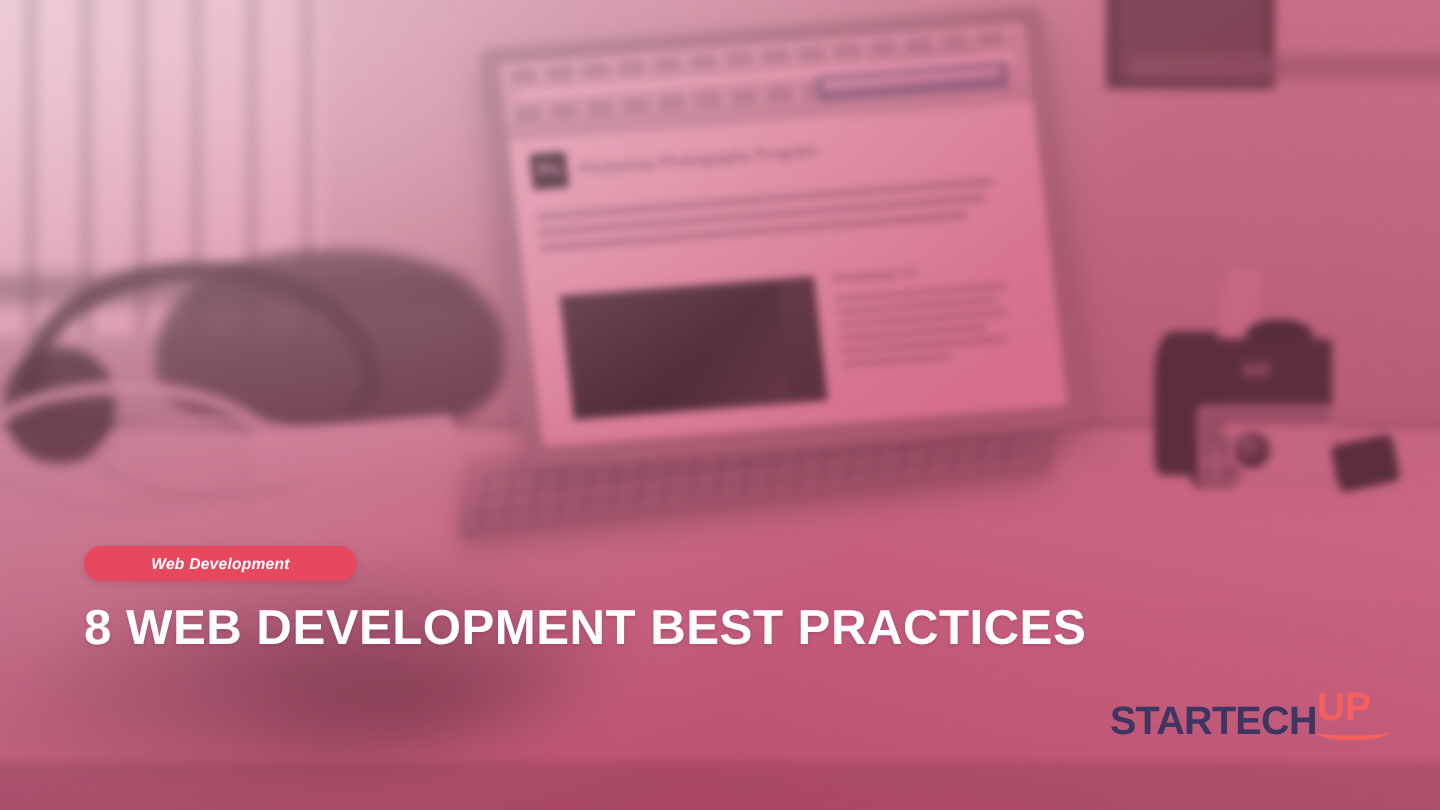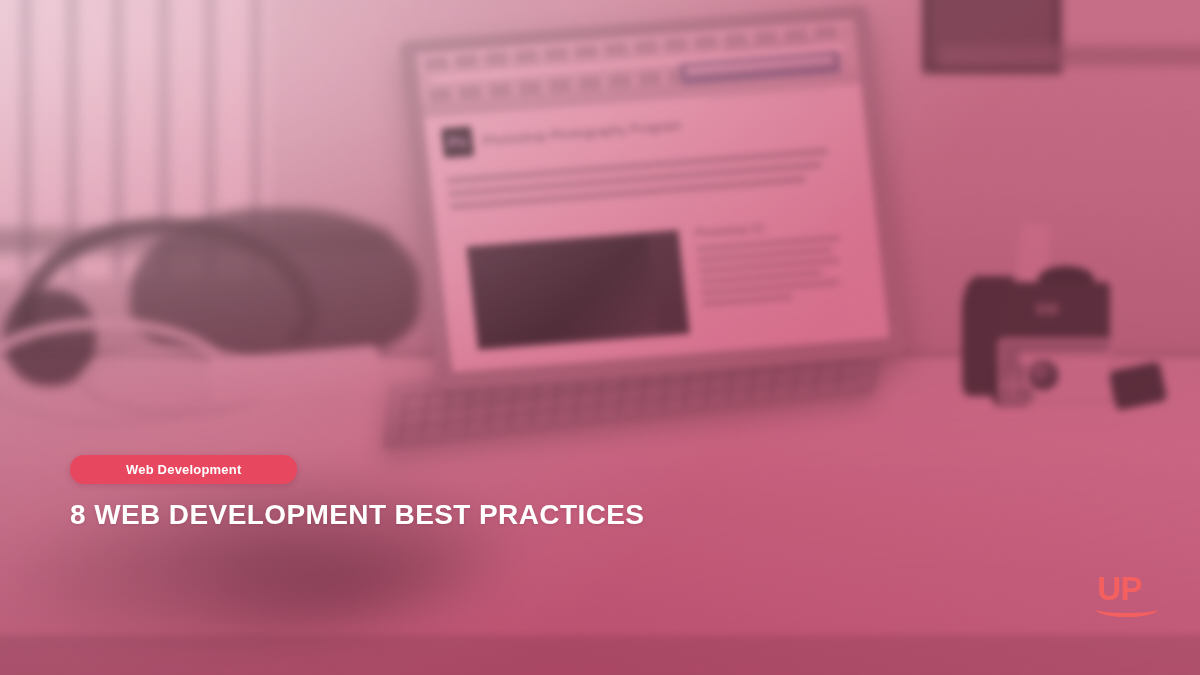--- a/index.html
+++ b/index.html
@@ -284,25 +284,26 @@
   .content{ position:absolute; left:70px; top:455px; right:40px; }
 
   .badge{
     display:inline-block;
     background:#e8485f;
     color:#ffffff;
     font-size:13px; font-weight:700; letter-spacing:.2px;
     padding:7px 56px;
     border-radius:14px;
     box-shadow:0 2px 6px rgba(120,25,50,.22);
+    font-style:italic;
   }
   .headline{
     margin-top:14px;
     color:#ffffff;
-    font-size:28px;
+    font-size:41px;
     font-weight:700;
     line-height:1.22;
     letter-spacing:.4px;
     text-transform:uppercase;
     text-shadow:0 1px 3px rgba(120,30,60,.22);
     max-width:940px;
   }
 
   .logo{
     position:absolute; right:58px; bottom:58px;
@@ -407,19 +408,20 @@
 
   <div class="content">
     <span class="badge">Web Development</span>
     <div class="headline">
       <span>8 Web Development Best Practices</span>
       <br>
     </div>
   </div>
 
   <div class="logo">
+    <span class="logo-main">STARTECH</span>
     <span class="logo-up">
       <span>UP</span>
       <span class="logo-smile"></span>
     </span>
   </div>
 
 </div>
 
 </body></html>

